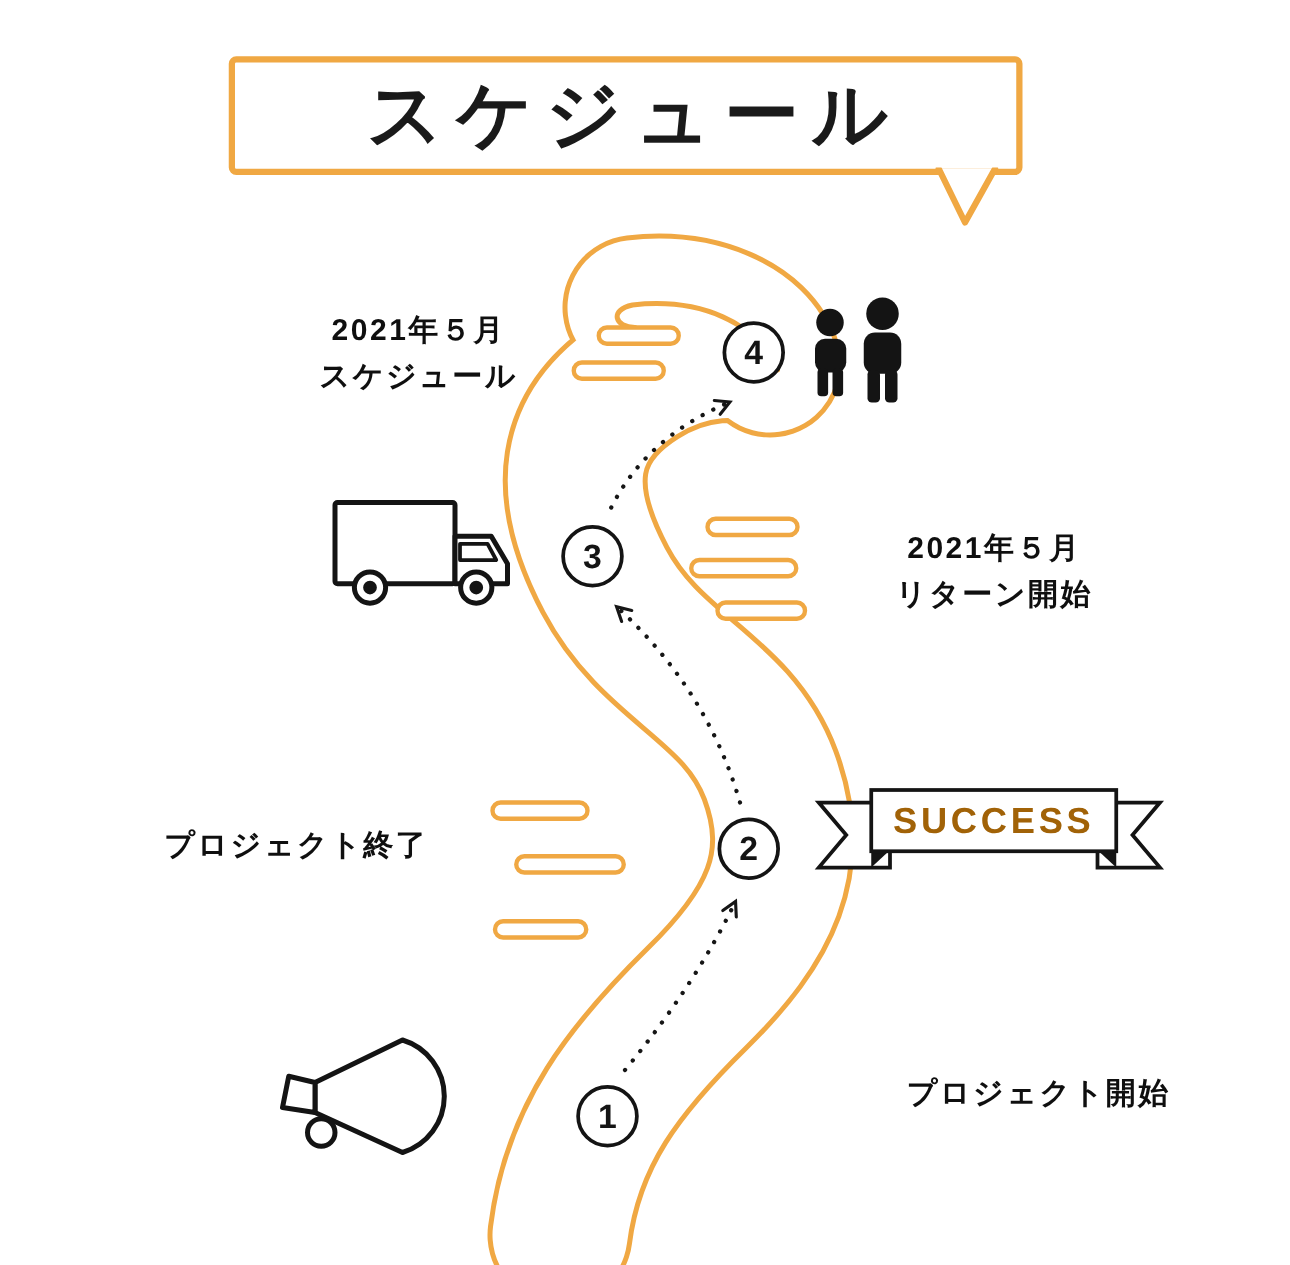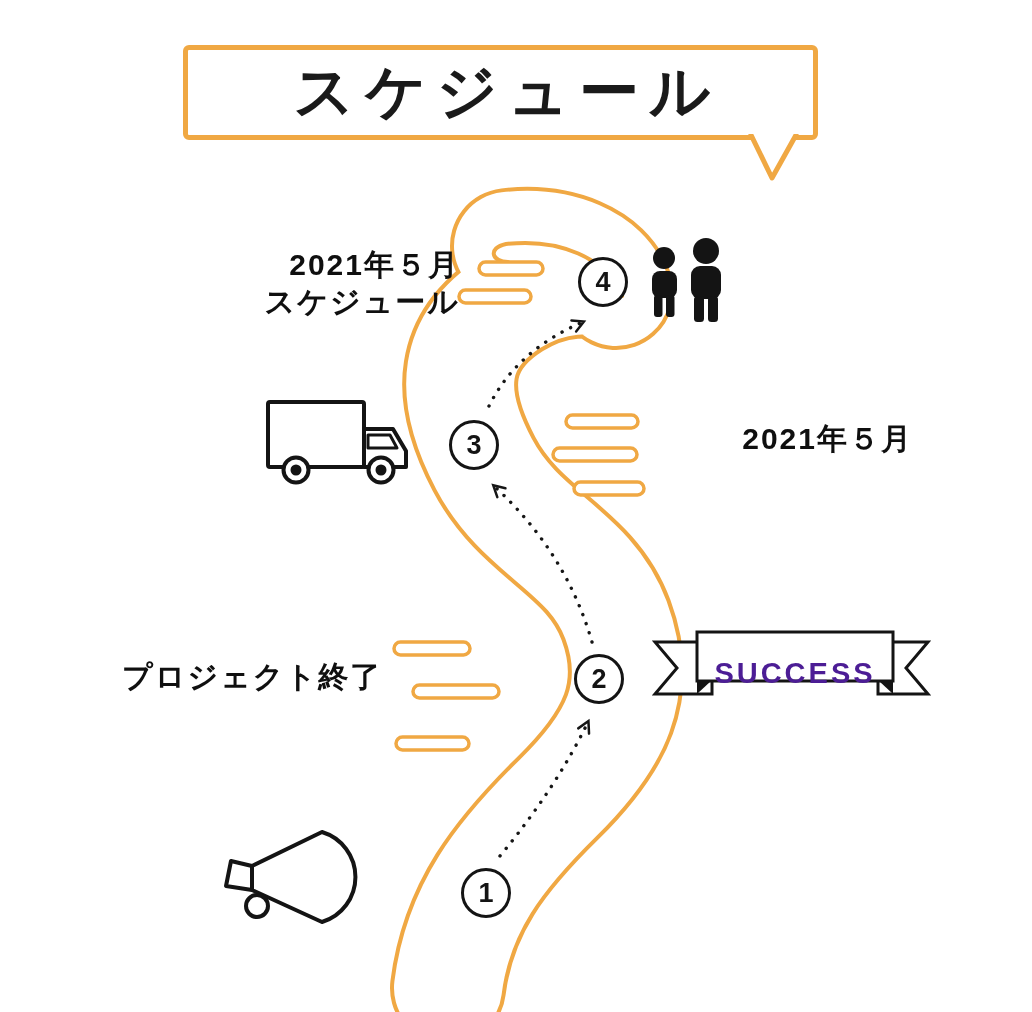--- a/index.html
+++ b/index.html
@@ -8,25 +8,25 @@
   .gfx{position:absolute;left:0;top:0;}
   .title-box{position:absolute;left:183px;top:45px;width:635px;height:95px;box-sizing:border-box;
              border:5px solid #F0A843;border-radius:6px;background:#fff;
              display:flex;align-items:center;justify-content:center;}
   .title-text{font-family:"DejaVu Serif","Liberation Serif",serif;font-size:60px;font-weight:700;
               letter-spacing:10px;color:#1a1a1a;white-space:nowrap;margin-left:13px;}
   .tail{position:absolute;left:745px;top:134px;}
   .step{position:absolute;width:44px;height:44px;border:3px solid #141414;border-radius:50%;
         background:#fff;display:flex;align-items:center;justify-content:center;
         font-weight:700;font-size:27px;}
-  .label{position:absolute;text-align:right;font-weight:700;font-size:30px;line-height:37px;
+  .label{position:absolute;text-align:center;font-weight:700;font-size:24px;line-height:37px;
          letter-spacing:2px;color:#0f0f0f;white-space:nowrap;}
   .success-text{position:absolute;left:697px;top:634px;width:196px;height:46px;
                 display:flex;align-items:center;justify-content:center;
-                font-weight:600;font-size:29px;letter-spacing:3px;color:#4c1d95;margin-top:16px;}
+                font-weight:600;font-size:29px;letter-spacing:3px;color:#a16207;}
   .m4{left:210px;top:246px;width:250px;}
   .m3{left:678px;top:420px;width:235px;}
   .m2{left:122px;top:658px;width:230px;}
   .m1{left:692px;top:856px;width:278px;}
   .s1{left:461px;top:868px;}
   .s2{left:574px;top:654px;}
   .s3{left:449px;top:420px;}
   .s4{left:578px;top:257px;}
 </style>
 </head>
@@ -123,22 +123,24 @@
   <div class="step s4">
     <span>4</span>
   </div>
 
   <div class="label m4">
     <div>2021年５月</div>
     <div>スケジュール</div>
   </div>
   <div class="label m3">
     <div>2021年５月</div>
+    <div>リターン開始</div>
   </div>
   <div class="label m2">
     <div>プロジェクト終了</div>
   </div>
   <div class="label m1">
+    <div>プロジェクト開始</div>
   </div>
 
   <div class="success-text">SUCCESS</div>
 
 </div>
 
 </body></html>

